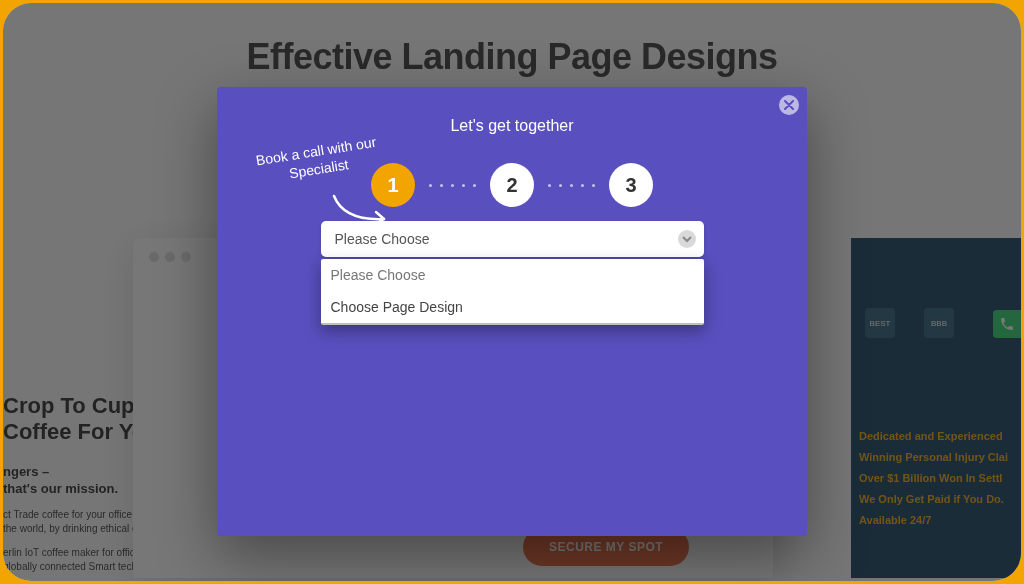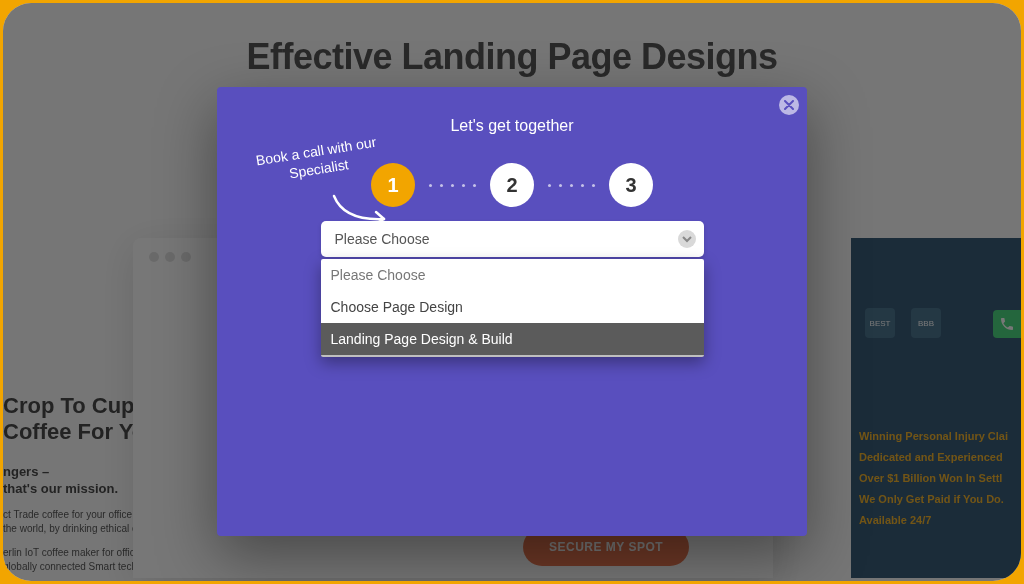--- a/index.html
+++ b/index.html
@@ -97,21 +97,21 @@
     right: 0;
     top: 235px;
     width: 170px;
     height: 340px;
     background: #0e3a5c;
     color: #fff;
     padding: 70px 0 0 0;
   }
   .mock-right .badge-row {
     display: flex;
-    gap: 16px;
+    gap: 29px;
     padding-left: 14px;
   }
   .mock-right .badge {
     width: 30px;
     height: 30px;
     background: #265a7a;
     border-radius: 4px;
     font-size: 8px;
     display: flex;
     align-items: center;
@@ -318,22 +318,22 @@
         </div>
       <div class="cta">SECURE MY SPOT</div>
     </div>
 
     <div class="mock-right">
       <div class="badge-row">
         <div class="badge">BEST</div>
         <div class="badge">BBB</div>
       </div>
       <div class="bullets">
+        <div>Dedicated and Experienced</div>
         <div>Winning Personal Injury Clai</div>
-        <div>Dedicated and Experienced</div>
         <div>Over $1 Billion Won In Settl</div>
         <div>We Only Get Paid if You Do.</div>
         <div>Available 24/7</div>
       </div>
     </div>
 
     <div class="green-tab">
       <svg viewBox="0 0 24 24" fill="#fff">
           <path d="M6.6 10.8c1.4 2.8 3.8 5.2 6.6 6.6l2.2-2.2c.3-.3.7-.4 1-.2 1.1.4 2.3.6 3.6.6.6 0 1 .4 1 1V20c0 .6-.4 1-1 1C10.6 21 3 13.4 3 4c0-.6.4-1 1-1h3.4c.6 0 1 .4 1 1 0 1.3.2 2.5.6 3.6.1.3 0 .7-.2 1l-2.2 2.2z"></path>
         </svg>
@@ -383,17 +383,16 @@
         <span>Please Choose</span>
         <div class="select-chevron">
           <svg viewBox="0 0 10 10">
               <path d="M1 3 L5 7 L9 3" fill="none" stroke="#888" stroke-width="2"></path>
             </svg>
         </div>
       </div>
       <div class="dropdown">
         <div class="opt">Please Choose</div>
         <div class="opt normal">Choose Page Design</div>
-        <div class="opt highlight">Landing Page Design &amp; Build</div>
       </div>
     </div>
   </div>
 </div>
 
 </body></html>

